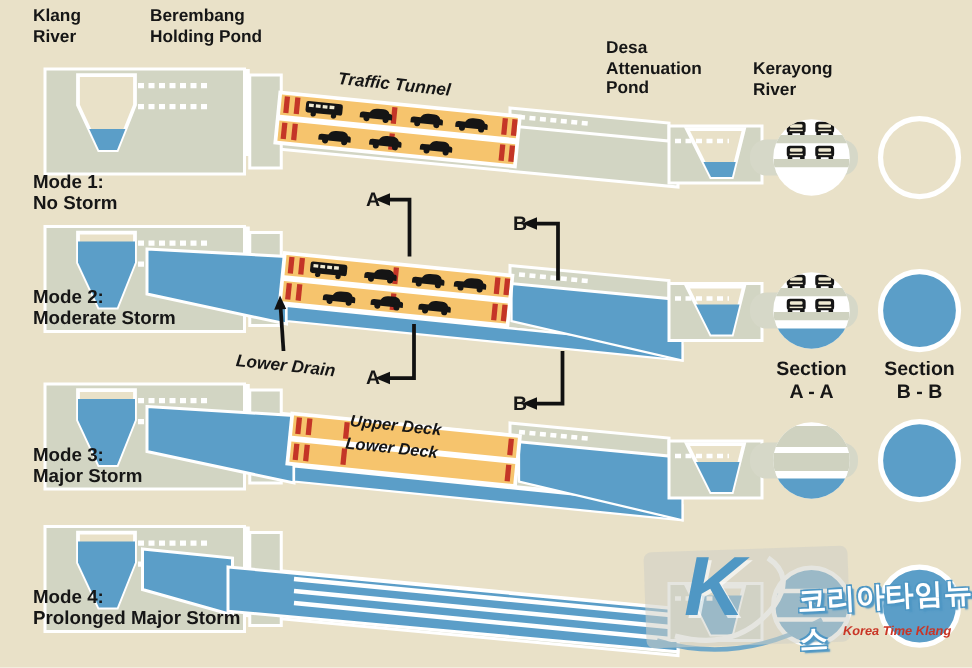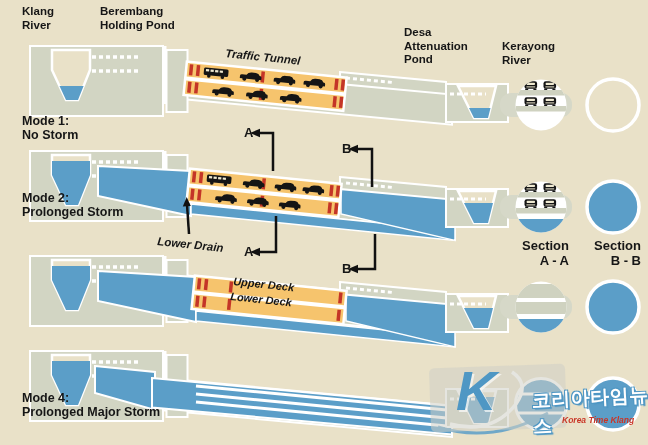--- a/index.html
+++ b/index.html
@@ -8,21 +8,21 @@
     background:#e9e1c8;
     font-family:"Liberation Sans",sans-serif;
     color:#161616;
   }
   #diagram-svg{position:absolute;left:0;top:0;}
   .lbl{position:absolute;white-space:pre-line;line-height:1.18;}
   .hdr{font-size:11.5px;font-weight:700;}
   .mode{font-size:12.5px;font-weight:700;line-height:1.15;}
   .tunnel-lbl{font-size:11.5px;font-weight:700;font-style:italic;transform-origin:left top;}
   .marker{font-size:13px;font-weight:700;}
-  .section-lbl{font-size:13px;font-weight:700;text-align:right;width:56px;line-height:1.15;}
+  .section-lbl{font-size:13px;font-weight:700;text-align:center;width:56px;line-height:1.15;}
   .deck-lbl{font-size:11px;font-weight:700;font-style:italic;transform-origin:left top;}
   #wm-box{position:absolute;left:430px;top:366px;width:136px;height:64px;
     background:rgba(208,208,198,.55);border-radius:5px;transform:rotate(-2deg);}
   #wm-k{position:absolute;left:456px;top:358px;font-size:56px;font-weight:700;font-style:italic;
     color:#4f97c4;text-shadow:2px 2px 0 rgba(255,255,255,.65);}
   #wm-kr{position:absolute;left:531px;top:388px;font-size:19px;font-weight:700;color:#fff;
     letter-spacing:.5px;transform:rotate(-3deg);transform-origin:left top;
     text-shadow:-1px -1px 0 #4f97c4,1px -1px 0 #4f97c4,-1px 1px 0 #4f97c4,1px 1px 0 #4f97c4,2px 2px 1px #4f97c4;}
   #wm-en{position:absolute;left:562px;top:415px;font-size:8.5px;font-weight:700;font-style:italic;color:#c93526;}
 </style>
@@ -274,21 +274,23 @@
 Attenuation
 Pond</div>
 <div class="lbl hdr" style="left:100px;top:5px;">Berembang
 Holding Pond</div>
 <div class="lbl hdr" style="left:482px;top:40px;margin-left:20px;">Kerayong
 River</div>
 
 <div class="lbl mode" style="left:22px;top:86px;margin-top:28px;">Mode 1:
 No Storm</div>
 <div class="lbl mode" style="left:22px;top:191px;">Mode 2:
-Prolonged Storm</div>
+Moderate Storm</div>
+<div class="lbl mode" style="left:22px;top:296px;">Mode 3:
+Major Storm</div>
 <div class="lbl mode" style="left:22px;top:391px;">Mode 4:
 Prolonged Major Storm</div>
 
 <div class="lbl tunnel-lbl" style="left:226px;top:47px;transform:rotate(6deg);">Traffic Tunnel</div>
 <div class="lbl tunnel-lbl" style="left:158px;top:235px;transform:rotate(6deg);">Lower Drain</div>
 <div class="lbl deck-lbl" style="left:234px;top:275px;transform:rotate(6deg);">Upper Deck</div>
 <div class="lbl deck-lbl" style="left:231px;top:290px;transform:rotate(6deg);">Lower Deck</div>
 
 <div class="lbl marker" style="left:244px;top:125px;">A</div>
 <div class="lbl marker" style="left:342px;top:141px;">B</div>

